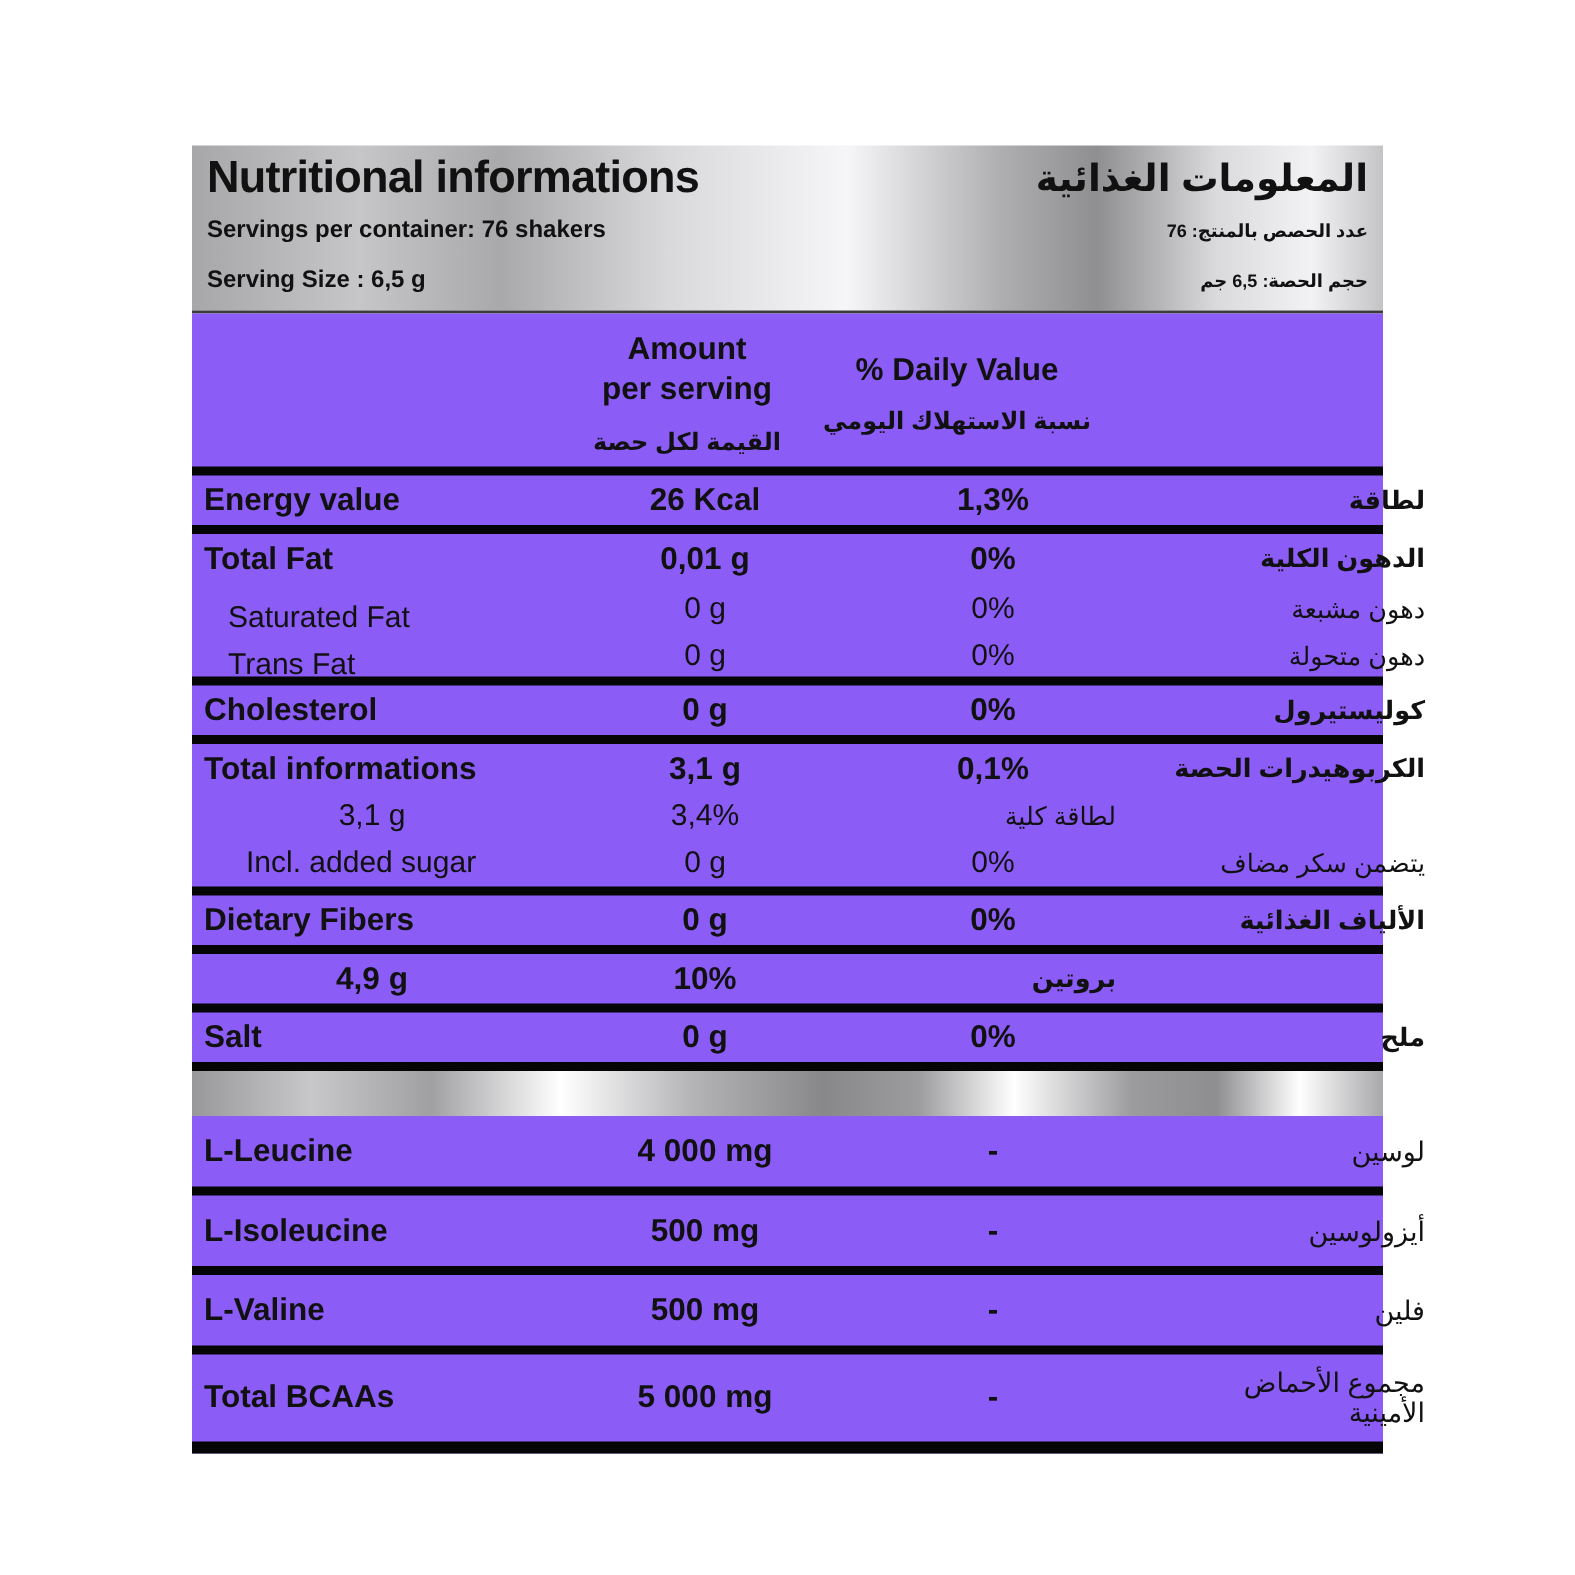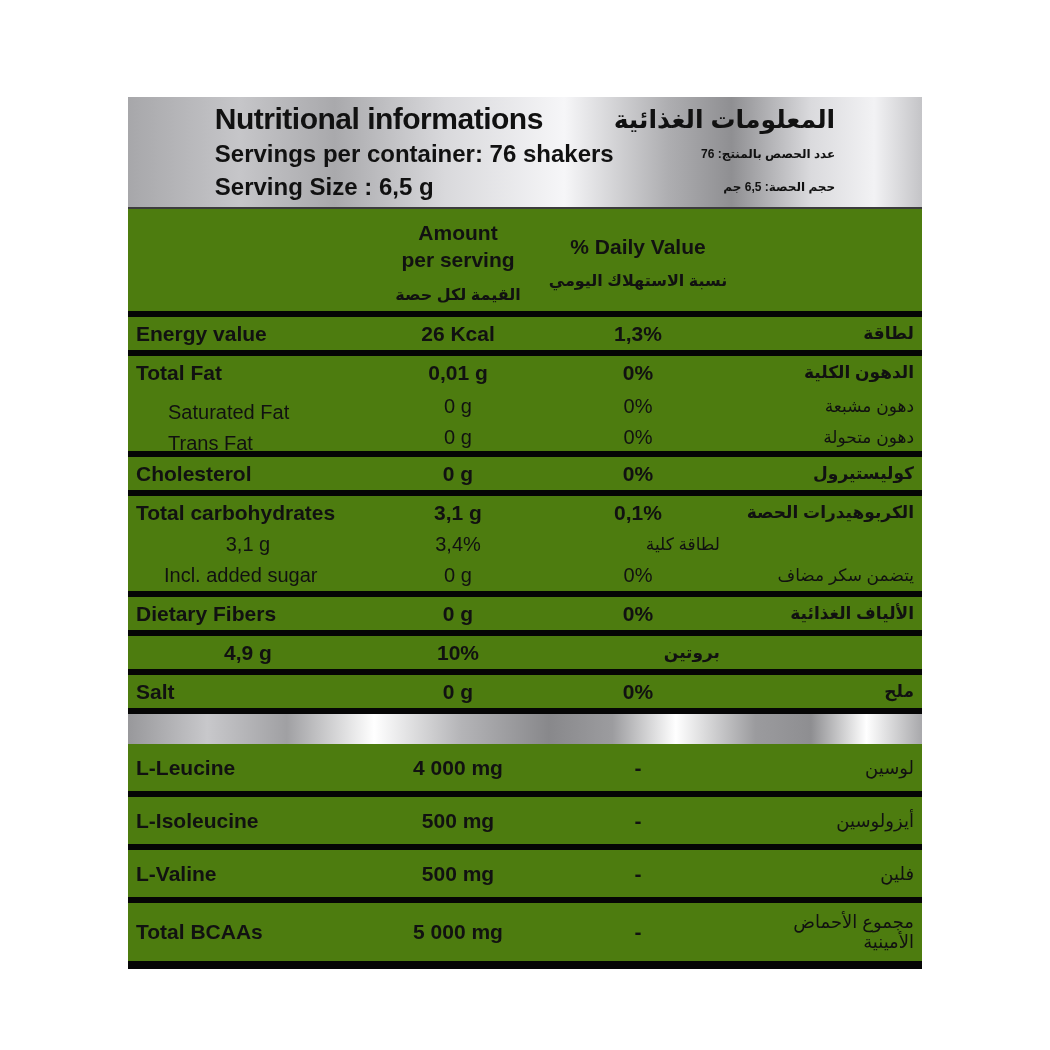--- a/index.html
+++ b/index.html
@@ -8,51 +8,51 @@
     font-family:"Liberation Sans","DejaVu Sans",sans-serif;color:#111111;
   }
   .label{
     position:absolute;left:128px;top:97px;width:794px;
   }
   
   .metal-header{
     height:112px;
     background:linear-gradient(90deg,#a7a7aa 0%,#c6c6c9 14%,#a9a9ac 26%,#d9d9dc 40%,#f6f6f8 55%,#aeaeb1 68%,#8f8f92 76%,#dadadd 86%,#f2f2f4 94%,#c4c4c7 100%);
     border-bottom:2px solid #3c3c3c;
-    display:flex;justify-content:center;
+    display:flex;justify-content:space-between;
     padding:4px 10px 0 10px;box-sizing:border-box;
   }
   .hdr-en .title{font-size:30px;font-weight:700;letter-spacing:-0.5px;line-height:36px;}
-  .hdr-en .sub{font-size:24px;font-weight:700;line-height:33px;}
+  .hdr-en .sub{font-size:16px;font-weight:700;line-height:33px;}
   .hdr-ar{text-align:right;direction:rtl;}
   .hdr-ar .title{font-size:25px;font-weight:700;line-height:37px;}
   .hdr-ar .sub{font-size:12px;font-weight:700;line-height:33px;}
   
-  .yellow{background:#4d7c0f;}
+  .yellow{background:#8b5cf6;}
   .row-grid{display:grid;grid-template-columns:240px 180px 180px 194px;align-items:center;}
   .hr{height:6px;background:#050505;}
   .hr-bottom{height:8px;background:#050505;}
   .metal-divider{
     height:30px;
     background:linear-gradient(90deg,#98989b 0%,#c8c8cb 10%,#a0a0a3 20%,#ffffff 31%,#b4b4b7 42%,#88888b 53%,#9c9c9f 61%,#ffffff 69%,#9b9b9e 79%,#8e8e91 86%,#ffffff 93%,#a8a8ab 100%);
   }
   
   .colhead{height:102px;align-items:start;}
   .colhead .ch-en{font-size:21px;font-weight:700;text-align:center;line-height:27px;padding-top:10px;}
   .colhead .ch-en.dv-en{padding-top:24px;}
   .colhead .ch-ar{font-size:16px;font-weight:700;text-align:center;direction:rtl;margin-top:12px;}
   .colhead .ch-ar.dv-ar{margin-top:11px;}
   
-  .row{height:33px;}
+  .row{height:33px;gap:12px;}
   .row.sub{height:31px;}
   .row.tall{height:47px;}
   .row.xtall{height:58px;}
   .cell-name{font-size:21px;font-weight:700;padding-left:8px;}
   .row.sub .cell-name{font-weight:400;font-size:20px;}
-  .indent1 .cell-name{padding-left:40px;margin-top:12px;}
+  .indent1 .cell-name{padding-left:24px;margin-top:12px;}
   .indent2 .cell-name{padding-left:36px;}
   .cell-amt,.cell-dv{font-size:21px;font-weight:700;text-align:center;}
   .row.sub .cell-amt,.row.sub .cell-dv{font-weight:400;font-size:20px;}
   .cell-ar{font-size:17px;font-weight:700;text-align:right;direction:rtl;padding-right:8px;line-height:20px;}
   .row.sub .cell-ar{font-weight:400;}
   .amino .cell-ar{font-weight:400;font-size:18px;}
 </style>
 </head>
 <body>
 
@@ -120,21 +120,21 @@
 
     <div class="row-grid row">
       <div class="cell-name">Cholesterol</div>
       <div class="cell-amt">0 g</div>
       <div class="cell-dv">0%</div>
       <div class="cell-ar">كوليستيرول</div>
     </div>
     <div class="hr"></div>
 
     <div class="row-grid row">
-      <div class="cell-name">Total carbohydrates</div>
+      <div class="cell-name">Total informations</div>
       <div class="cell-amt">3,1 g</div>
       <div class="cell-dv">0,1%</div>
       <div class="cell-ar">الكربوهيدرات الحصة</div>
     </div>
     <div class="row-grid row sub indent1">
       <div class="cell-amt">3,1 g</div>
       <div class="cell-dv">3,4%</div>
       <div class="cell-ar">لطاقة كلية</div>
     </div>
     <div class="row-grid row sub indent2">

